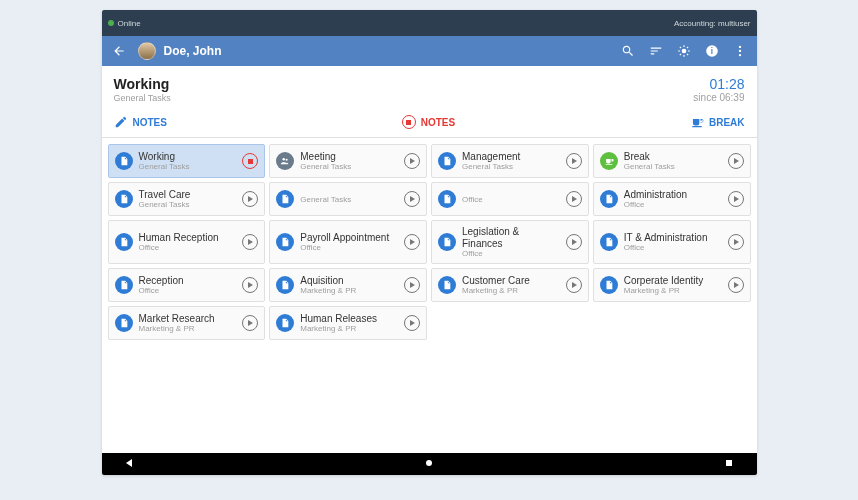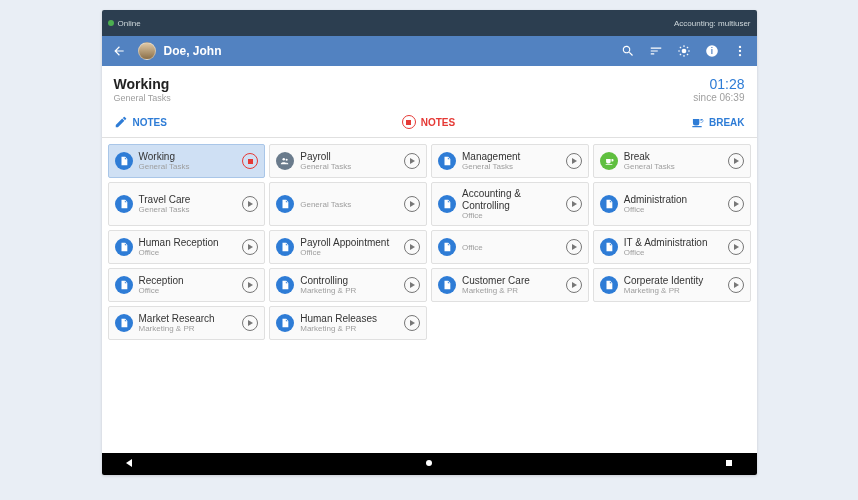--- a/index.html
+++ b/index.html
@@ -157,21 +157,21 @@
           </div>
           <div class="card">
             <span class="cicon people">
               <svg viewBox="0 0 24 24">
                 <circle cx="9" cy="8" r="3"></circle>
                 <circle cx="16" cy="9" r="2.5"></circle>
                 <path d="M2 19c0-2.8 3.5-4.2 7-4.2s7 1.4 7 4.2v1H2v-1zm13-3.6c2.4.3 5 1.4 5 3.6v1h-4v-1c0-1.4-.4-2.6-1-3.6z"></path>
               </svg>
             </span>
             <div class="ctext">
-              <div class="ctitle">Payroll</div>
+              <div class="ctitle">Meeting</div>
               <div class="csub">General Tasks</div>
             </div>
             <span class="play"></span>
           </div>
           <div class="card">
             <span class="cicon doc">
               <svg viewBox="0 0 24 24">
                 <path d="M6 2h9l5 5v15H6V2zm8 1.5V8h4.5L14 3.5zM8 12h8v1.5H8V12zm0 3h8v1.5H8V15zm0-6h5v1.5H8V9z"></path>
               </svg>
             </span>
@@ -216,21 +216,20 @@
             </div>
             <span class="play"></span>
           </div>
           <div class="card">
             <span class="cicon doc">
               <svg viewBox="0 0 24 24">
                 <path d="M6 2h9l5 5v15H6V2zm8 1.5V8h4.5L14 3.5zM8 12h8v1.5H8V12zm0 3h8v1.5H8V15zm0-6h5v1.5H8V9z"></path>
               </svg>
             </span>
             <div class="ctext">
-              <div class="ctitle">Accounting &amp; Controlling</div>
               <div class="csub">Office</div>
             </div>
             <span class="play"></span>
           </div>
           <div class="card">
             <span class="cicon doc">
               <svg viewBox="0 0 24 24">
                 <path d="M6 2h9l5 5v15H6V2zm8 1.5V8h4.5L14 3.5zM8 12h8v1.5H8V12zm0 3h8v1.5H8V15zm0-6h5v1.5H8V9z"></path>
               </svg>
             </span>
@@ -264,20 +263,21 @@
             </div>
             <span class="play"></span>
           </div>
           <div class="card">
             <span class="cicon doc">
               <svg viewBox="0 0 24 24">
                 <path d="M6 2h9l5 5v15H6V2zm8 1.5V8h4.5L14 3.5zM8 12h8v1.5H8V12zm0 3h8v1.5H8V15zm0-6h5v1.5H8V9z"></path>
               </svg>
             </span>
             <div class="ctext">
+              <div class="ctitle">Legislation &amp; Finances</div>
               <div class="csub">Office</div>
             </div>
             <span class="play"></span>
           </div>
           <div class="card">
             <span class="cicon doc">
               <svg viewBox="0 0 24 24">
                 <path d="M6 2h9l5 5v15H6V2zm8 1.5V8h4.5L14 3.5zM8 12h8v1.5H8V12zm0 3h8v1.5H8V15zm0-6h5v1.5H8V9z"></path>
               </svg>
             </span>
@@ -299,21 +299,21 @@
             </div>
             <span class="play"></span>
           </div>
           <div class="card">
             <span class="cicon doc">
               <svg viewBox="0 0 24 24">
                 <path d="M6 2h9l5 5v15H6V2zm8 1.5V8h4.5L14 3.5zM8 12h8v1.5H8V12zm0 3h8v1.5H8V15zm0-6h5v1.5H8V9z"></path>
               </svg>
             </span>
             <div class="ctext">
-              <div class="ctitle">Controlling</div>
+              <div class="ctitle">Aquisition</div>
               <div class="csub">Marketing &amp; PR</div>
             </div>
             <span class="play"></span>
           </div>
           <div class="card">
             <span class="cicon doc">
               <svg viewBox="0 0 24 24">
                 <path d="M6 2h9l5 5v15H6V2zm8 1.5V8h4.5L14 3.5zM8 12h8v1.5H8V12zm0 3h8v1.5H8V15zm0-6h5v1.5H8V9z"></path>
               </svg>
             </span>

